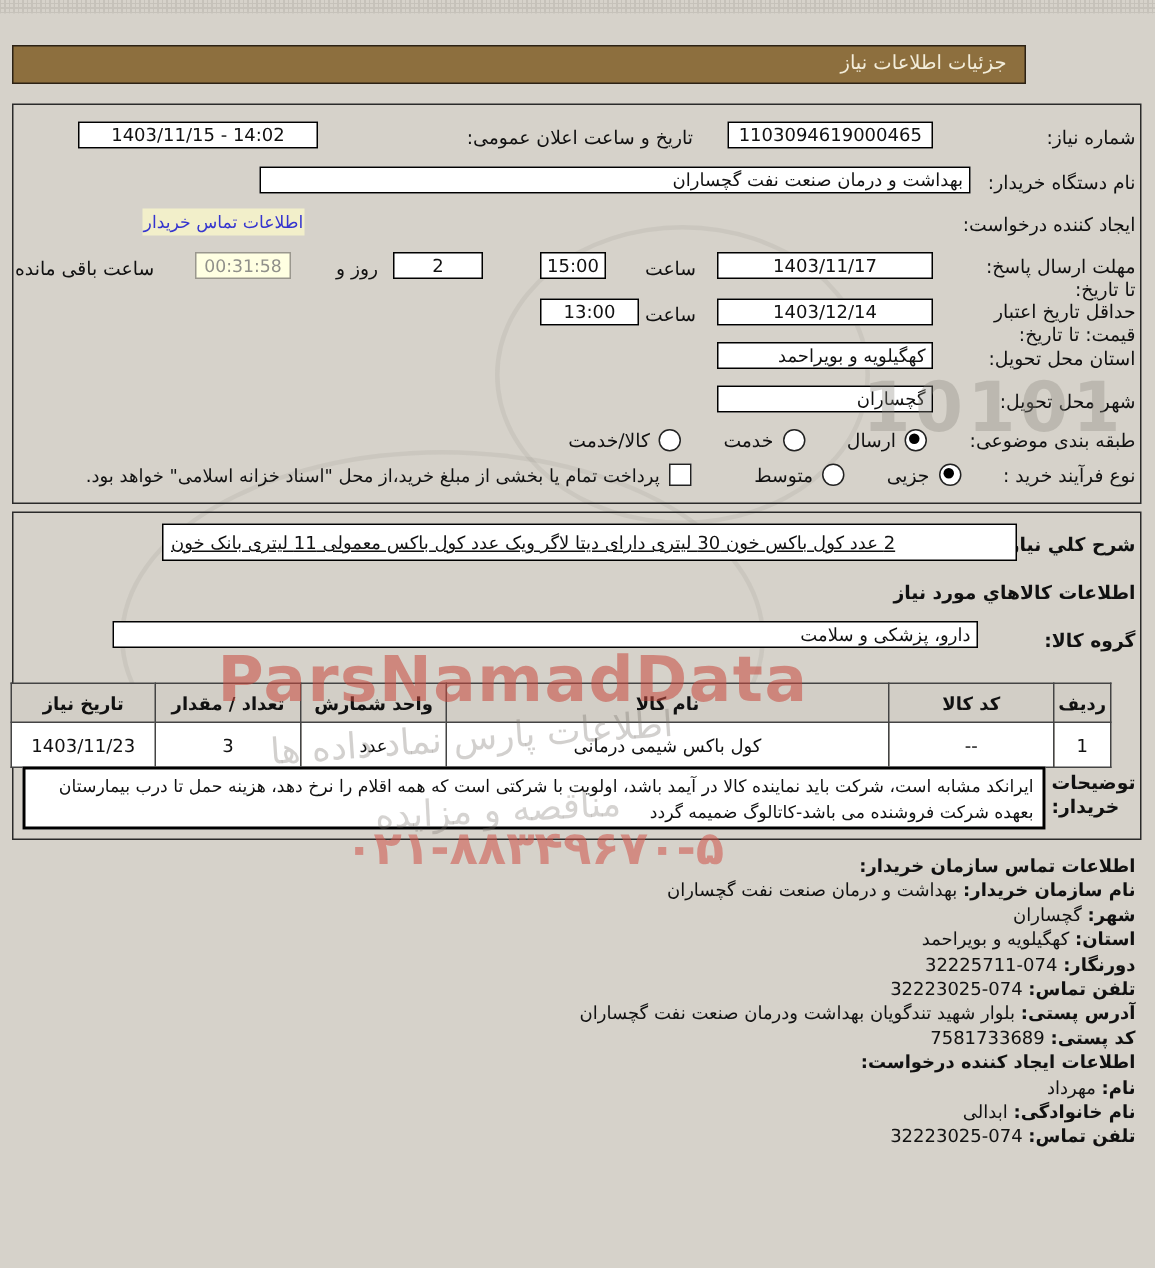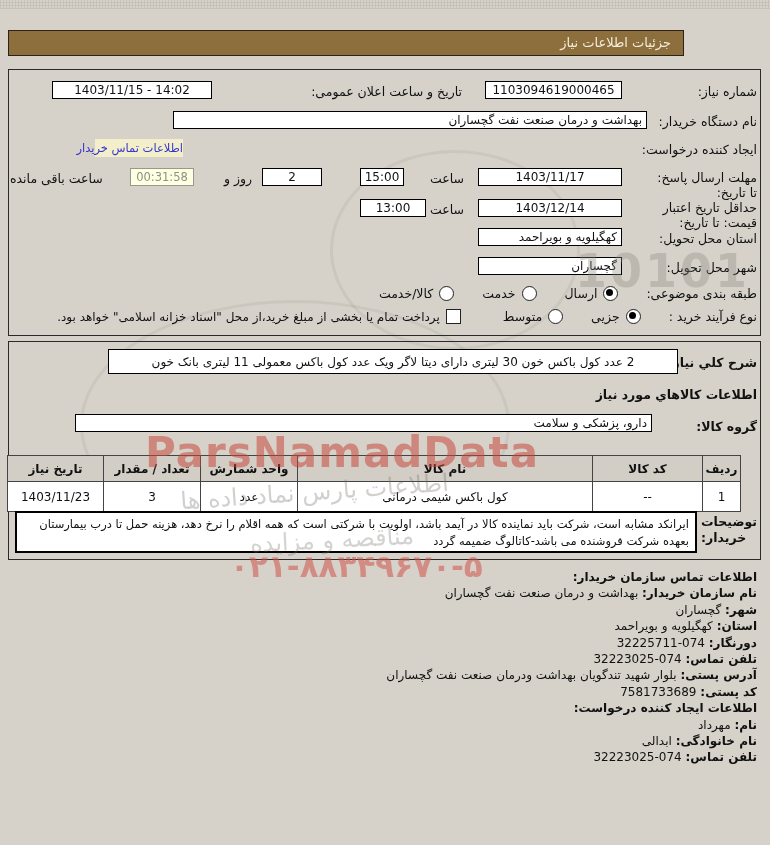--- a/index.html
+++ b/index.html
@@ -38,21 +38,21 @@
     border-radius:50%;background:#000;}
   .checkbox{display:inline-block;width:13px;height:13px;border:1px solid #222;
     background:#fff;vertical-align:-2px;}
   .optrow{display:flex;align-items:center;gap:6px;font-size:12.5px;white-space:nowrap;}
   .optrow .gap{width:16px;}
   table.items{border-collapse:collapse;width:733px;table-layout:fixed;font-size:12px;}
   table.items th,table.items td{border:1px solid #444;text-align:center;overflow:hidden;white-space:nowrap;}
   table.items th{background:#d2cec6;height:23px;font-size:12px;}
   table.items td{background:#fff;height:27px;}
   .descbox{background:#fff;border:1px solid #000;height:25px;line-height:24px;
-    text-align:center;padding:0 5px;font-size:12px;white-space:nowrap;overflow:hidden;}
+    text-align:left;padding:0 5px;font-size:12px;white-space:nowrap;overflow:hidden;text-decoration:underline;}
   .notesbox{background:#fff;border:2px solid #000;padding:3px 6px;
     font-size:11.5px;line-height:17px;text-align:right;}
   .footer{right:13px;top:569px;width:745px;text-align:right;font-size:12px;line-height:16.4px;}
   .footer .fl b{font-weight:bold;}
   .wm{pointer-events:none;z-index:6;}
   .wm-brand{left:145px;top:428px;font-size:42px;font-weight:bold;letter-spacing:1px;
     color:rgba(200,72,62,.55);direction:ltr;font-family:"DejaVu Sans",sans-serif;}
   .wm-phone{left:230px;top:548px;font-size:31px;font-weight:bold;letter-spacing:2px;
     color:rgba(208,82,72,.55);direction:ltr;}
   .wm-digits{left:575px;top:244px;font-size:46px;font-weight:bold;letter-spacing:3px;
@@ -86,21 +86,21 @@
   </div>
   <span class="abs lbl" style="right:308px;top:84px;">تاریخ و ساعت اعلان عمومی:</span>
   <div class="abs ibox center" style="left:52px;top:81px;width:160px;">
     <span class="ltr">1403/11/15 - 14:02</span>
   </div>
 
   <span class="abs lbl" style="right:13px;top:114px;">نام دستگاه خریدار:</span>
   <div class="abs ibox rt" style="left:173px;top:111px;width:474px;">بهداشت و درمان صنعت نفت گچساران</div>
 
   <span class="abs lbl" style="right:13px;top:142px;">ایجاد کننده درخواست:</span>
-  <div class="abs link-chip" style="left:95px;top:139px;width:88px;">اطلاعات تماس خریدار</div>
+  <div class="abs link-chip" style="left:95px;top:139px;width:108px;">اطلاعات تماس خریدار</div>
 
   <div class="abs lbl" style="right:13px;top:170px;width:108px;white-space:normal;line-height:15px;text-align:right;">مهلت ارسال پاسخ: تا تاریخ:</div>
   <div class="abs ibox center" style="left:478px;top:168px;width:144px;">
     <span class="ltr">1403/11/17</span>
   </div>
   <span class="abs lbl" style="left:430px;top:171px;">ساعت</span>
   <div class="abs ibox center" style="left:360px;top:168px;width:44px;">
     <span class="ltr">15:00</span>
   </div>
   <div class="abs ibox center" style="left:262px;top:168px;width:60px;">

